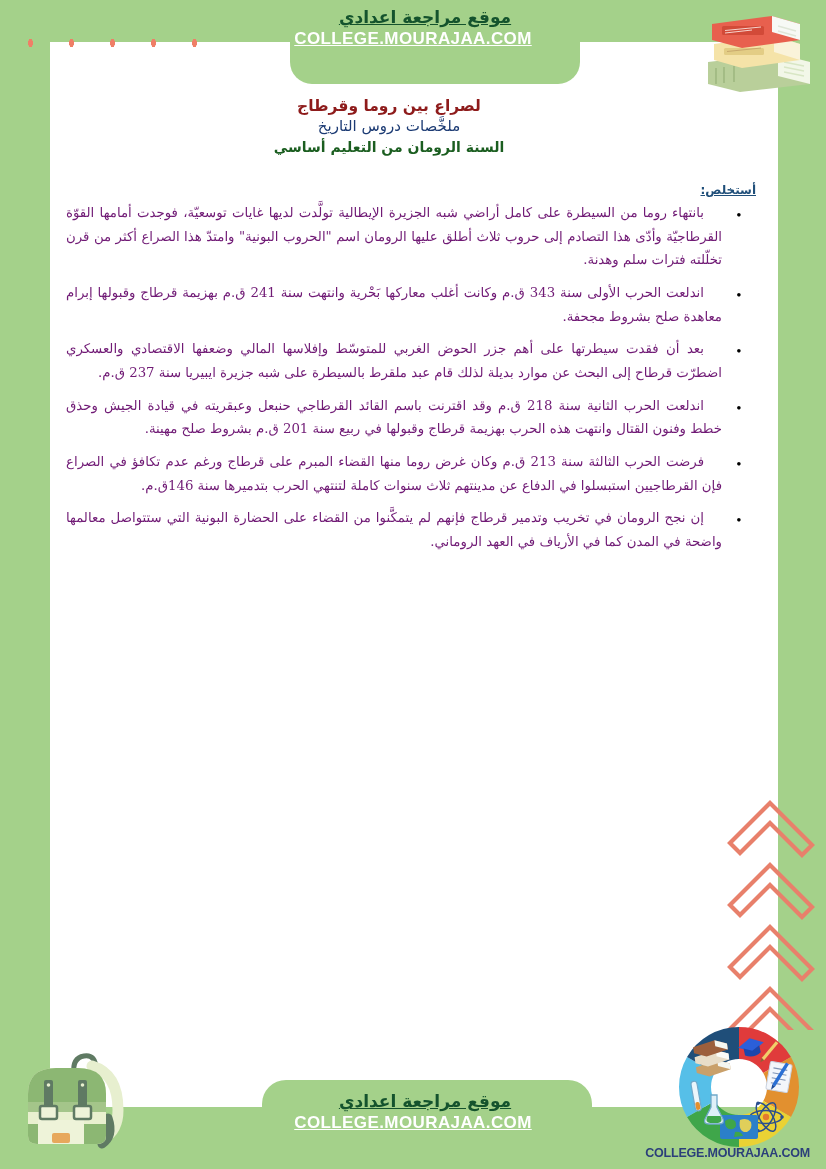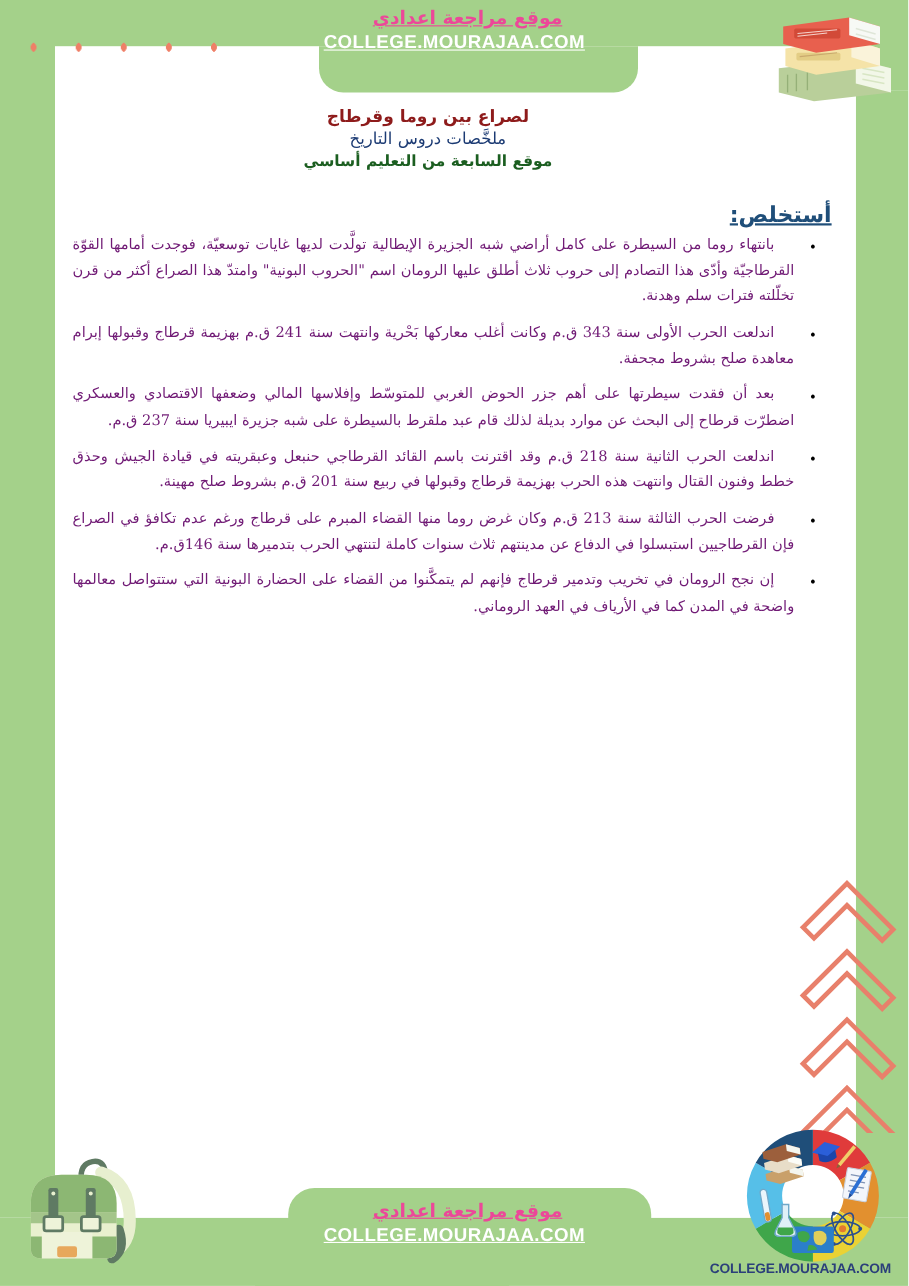--- a/index.html
+++ b/index.html
@@ -100,21 +100,21 @@
   
   .site-block {
     position:absolute; left:0; width:826px;
     text-align:center; line-height:1.12;
   }
   .site-block.header { top:8px; }
   .site-block.footer { top:1092px; }
 
   .site-ar {
     font-family:"DejaVu Sans", "Liberation Sans", sans-serif;
-    font-size:17px; font-weight:bold; color:#ec4899;
+    font-size:17px; font-weight:bold; color:#14532d;
     text-decoration:underline; direction:rtl;padding-left:24px;
   }
   .site-url {
     font-family:"Liberation Sans", sans-serif;
     font-size:17px; font-weight:bold; color:#ffffff;
     text-decoration:underline; direction:ltr;
     letter-spacing:0.4px; margin-top:2px;
   }
 
   
@@ -127,21 +127,21 @@
   
   .body-area {
     position:absolute;
     top:183px; right:70px;
     width:690px;
     direction:rtl;
   }
 
   .section-head {
     font-family:"DejaVu Sans","Liberation Sans",sans-serif;
-    font-size:20px; font-weight:bold; color:#1f4e79;
+    font-size:12px; font-weight:bold; color:#1f4e79;
     text-decoration:underline;
     text-align:right;
     margin-bottom:4px;
   }
 
   .bullet-row {
     display:flex;
     align-items:flex-start;
     margin-bottom:9px;
   }
@@ -336,21 +336,21 @@
   <div class="wm-bottom">COLLEGE.MOURAJAA.COM</div>
 
   <div class="site-block header">
     <div class="site-ar">موقع مراجعة اعدادي</div>
     <div class="site-url">COLLEGE.MOURAJAA.COM</div>
   </div>
 
   <div class="titles">
     <div class="t-line t1">لصراع بين روما وقرطاج</div>
     <div class="t-line t2">ملخَّصات دروس التاريخ</div>
-    <div class="t-line t3">موقع السابعة من التعليم أساسي</div>
+    <div class="t-line t3">السنة الرومان من التعليم أساسي</div>
   </div>
 
   <div class="body-area">
 
     <div class="section-head">أستخلص:</div>
 
     <div class="bullet-row">
       <span class="bullet-mark">•</span>
       <span class="bullet-text">بانتهاء روما من السيطرة على كامل أراضي شبه الجزيرة الإيطالية تولَّدت لديها غايات توسعيّة، فوجدت أمامها القوّة القرطاجيّة وأدّى هذا التصادم إلى حروب ثلاث أطلق عليها الرومان اسم "الحروب البونية" وامتدّ هذا الصراع أكثر من قرن تخلّلته فترات سلم وهدنة.</span>
     </div>

